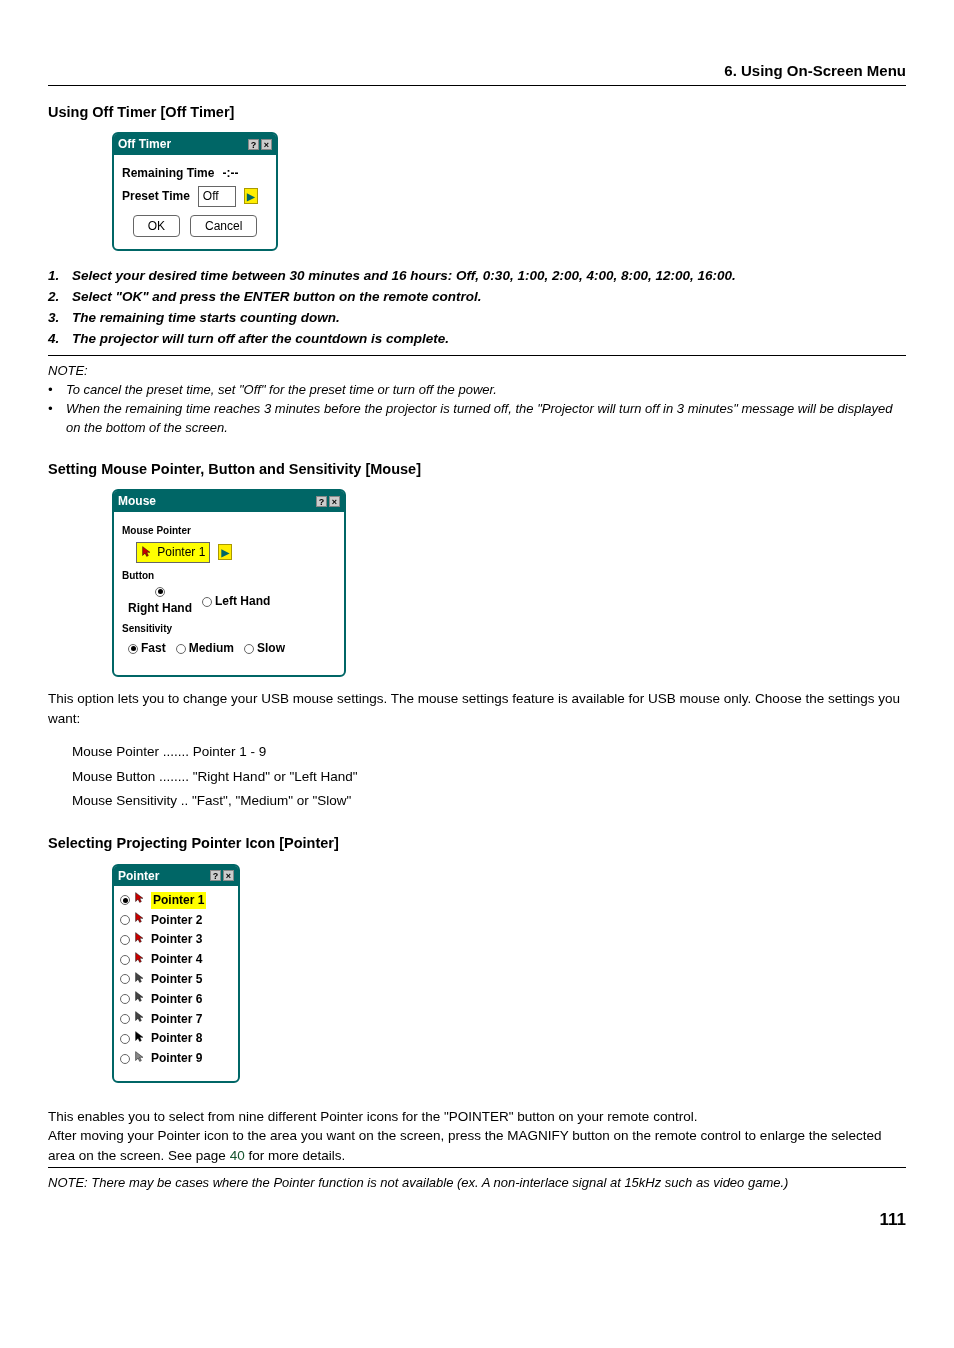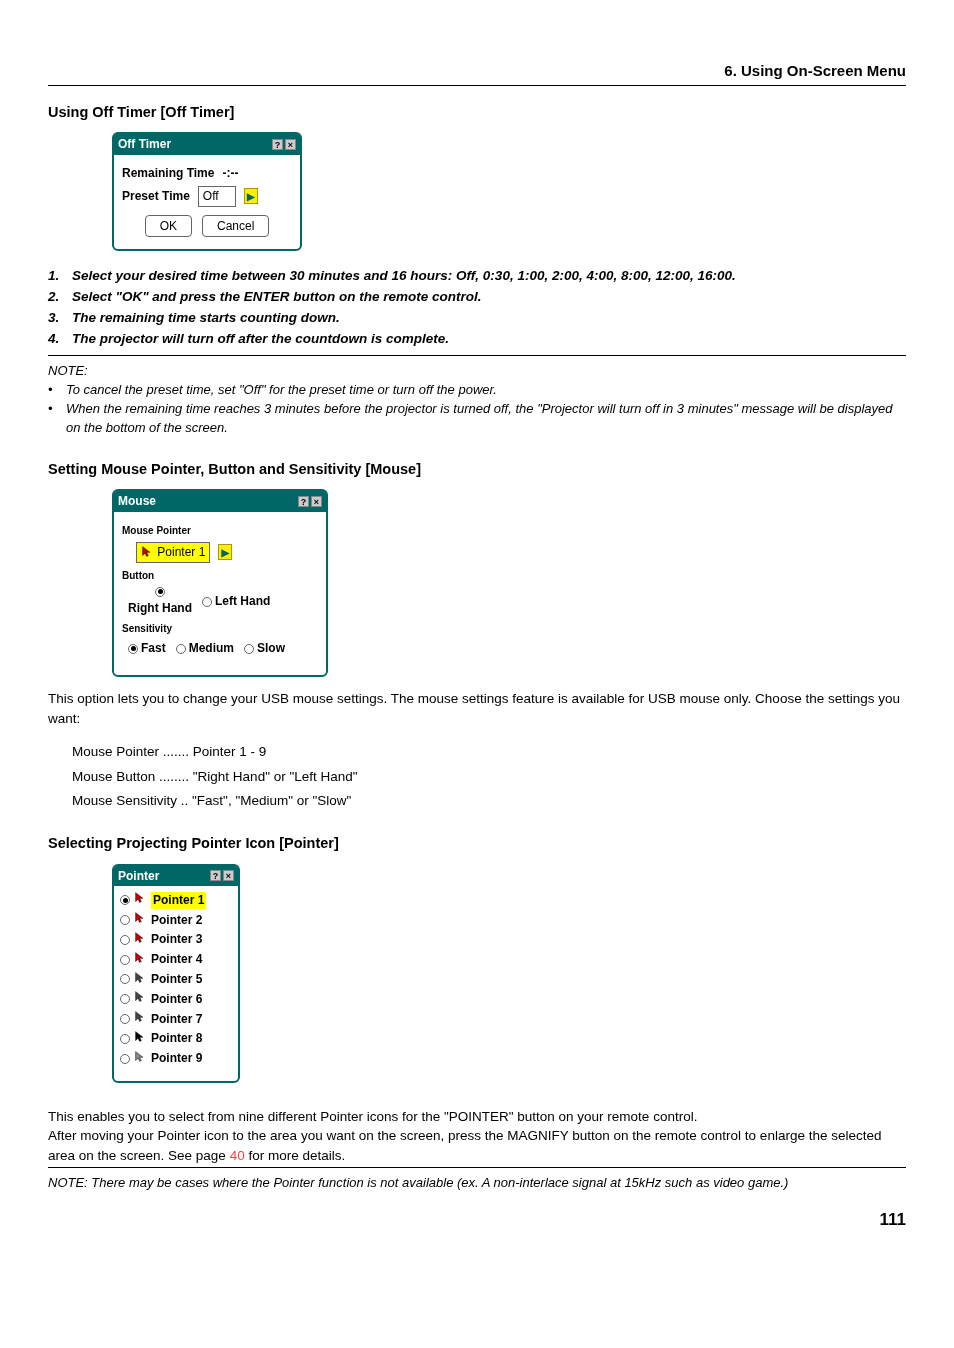--- a/index.html
+++ b/index.html
@@ -26,22 +26,22 @@
     margin-top: 14px;
     margin-bottom: 10px;
   }
   .dialog {
     border: 2px solid #006666;
     border-radius: 6px;
     background: #fff;
     margin-left: 64px;
     padding-bottom: 8px;
   }
-  .dialog.off-timer { width: 190px; }
-  .dialog.mouse { width: 216px; }
+  .dialog.off-timer { width: 166px; }
+  .dialog.mouse { width: 234px; }
   .dialog.pointer { width: 128px; margin-top:4px;}
   .dialog-title {
     background: #006666;
     color: #fff;
     font-weight: bold;
     font-size: 12px;
     padding: 2px 4px;
     display: flex;
     justify-content: space-between;
     align-items: center;
@@ -73,21 +73,21 @@
   .notes { font-style: italic; font-size:13px; margin-top:6px; }
   .note-item { display:flex; gap:6px; margin:1px 0 1px 0;}
   .note-item .bullet{ min-width:12px;}
   .body-text { margin-top:12px; font-size:13.5px; line-height:1.45;}
   .settings-list { margin-top:12px; margin-left:24px; line-height:1.8; font-size:13.5px;}
   .pointer-row { display:flex; align-items:center; gap:4px; padding:1px 0; font-size:12px; font-weight:bold;}
   .radio { width:10px; height:10px; border:1px solid #666; border-radius:50%; display:inline-flex; align-items:center; justify-content:center;}
   .radio.sel::after{content:""; width:5px; height:5px; background:#000; border-radius:50%;}
   .ptr-ico { width:13px; height:13px; display:inline-block; }
   .ptr-label-sel { background:#ffff00; padding:0 2px; }
-  .page-ref { color:#ef4444; }
+  .page-ref { color:#14532d; }
   .page-num { text-align:right; font-weight:bold; font-size:17px; margin-top:16px;}
   .sub-label { font-weight:bold; font-size:10px; margin-top:6px;}
   .radio-row { font-weight:normal; font-size:12px; margin:4px 0 6px 6px; display:flex; gap:10px; align-items:center;}
   .dash { color:#000; }
 </style>
 </head>
 <body>
 
 <div class="header-right">6. Using On-Screen Menu</div>
 

